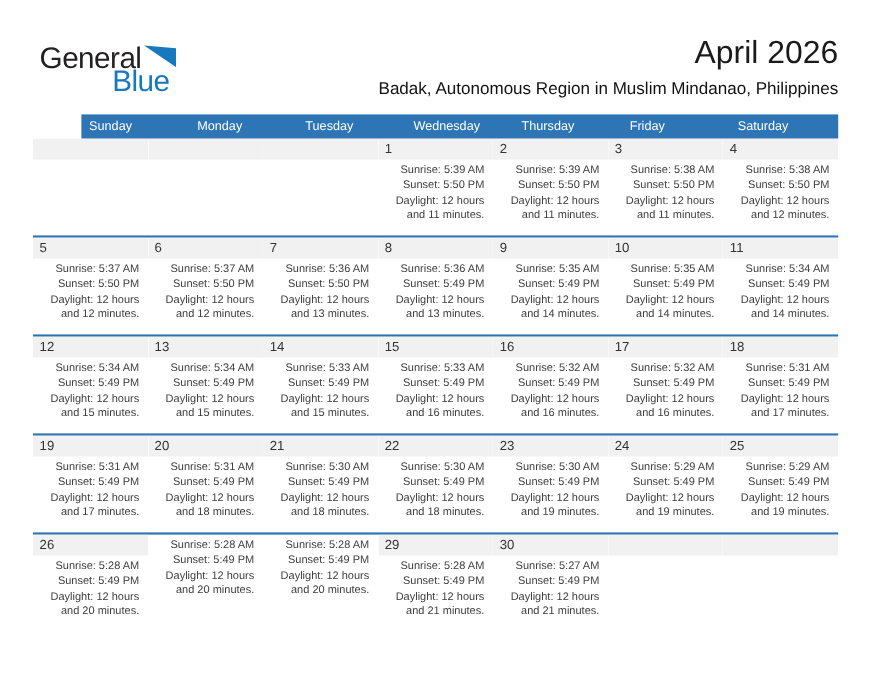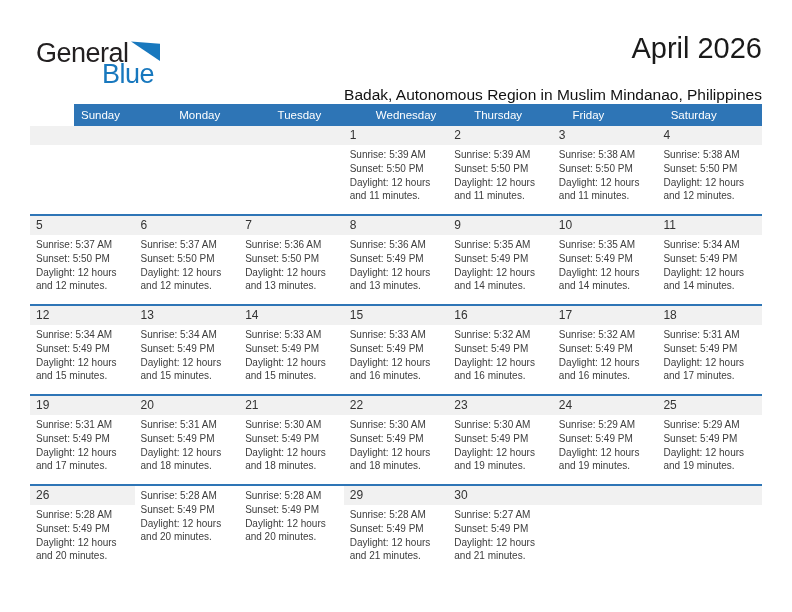--- a/index.html
+++ b/index.html
@@ -20,33 +20,33 @@
 
   
   .logo{position:absolute;left:36px;top:38px;width:140px;height:50px;}
   .logo-general{position:absolute;left:0;top:0;font-size:27px;color:var(--logo-text);letter-spacing:-0.5px;}
   .logo-triangle{position:absolute;left:95px;top:3px;width:29px;height:20px;}
   .logo-blue{position:absolute;left:66px;top:21px;font-size:27px;color:var(--logo-blue);letter-spacing:-0.5px;}
 
   
   .titles{position:absolute;right:30px;top:32px;text-align:right;}
   .month-title{font-size:29px;color:var(--title-text);}
-  .location{font-size:15.5px;color:#111111;margin-top:21px;}
+  .location{font-size:15.5px;color:#111111;margin-top:7px;}
 
   
   .calendar{position:absolute;left:30px;top:104px;width:732px;}
   .weekday-header{display:grid;grid-template-columns:repeat(7,1fr);background:var(--header-bg);height:22px;margin-left:44px;}
   .weekday-cell{color:#ffffff;font-size:11.5px;line-height:22px;padding-left:7px;overflow:hidden;white-space:nowrap;}
 
   .grid{width:100%;}
   .week{display:grid;grid-template-columns:repeat(7,1fr);height:88px;}
   .week + .week{border-top:2px solid var(--divider);}
   .day-cell{overflow:hidden;}
   .day-band{height:16px;background:var(--band);padding:2px 0 1px 6px;font-size:12px;color:var(--daynum-text);}
-  .details{padding:3px 8px 0 6px;font-size:10px;line-height:13.8px;color:var(--body-text);}
+  .details{padding:3px 8px 0 6px;font-size:10px;line-height:13.8px;color:var(--body-text);text-align:right;}
 </style>
 </head>
 <body>
 
 <div class="page">
 
   <div class="logo">
     <span class="logo-general">General</span>
     <svg class="logo-triangle" viewBox="0 0 100 100" preserveAspectRatio="none">
       <polygon points="0,2 100,14 100,100" fill="#1878BE"></polygon>

